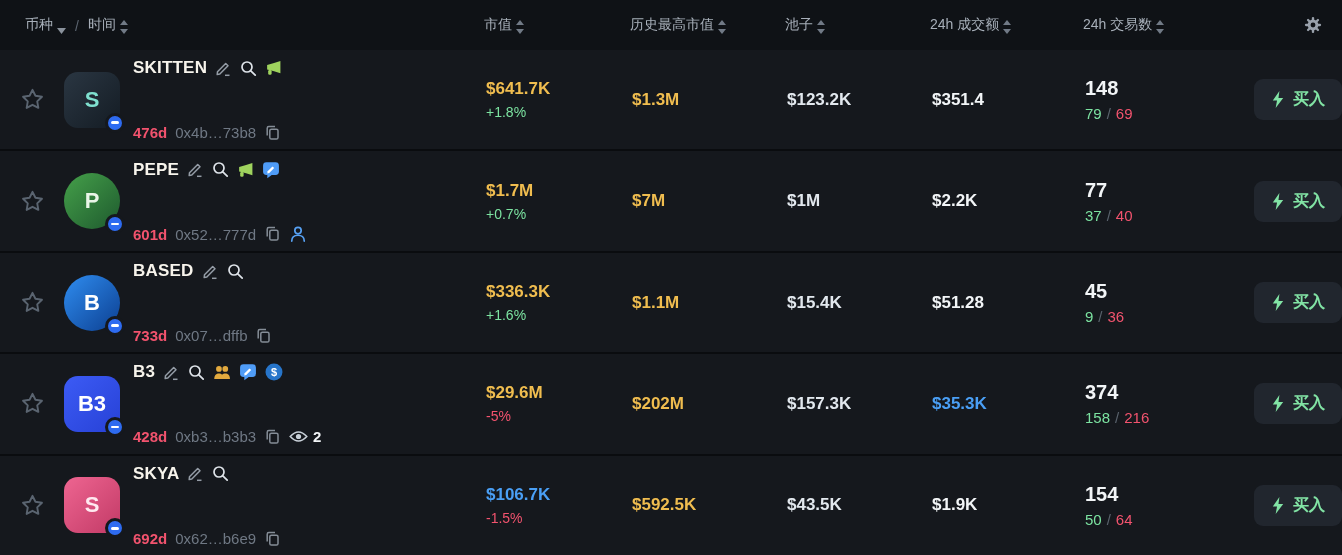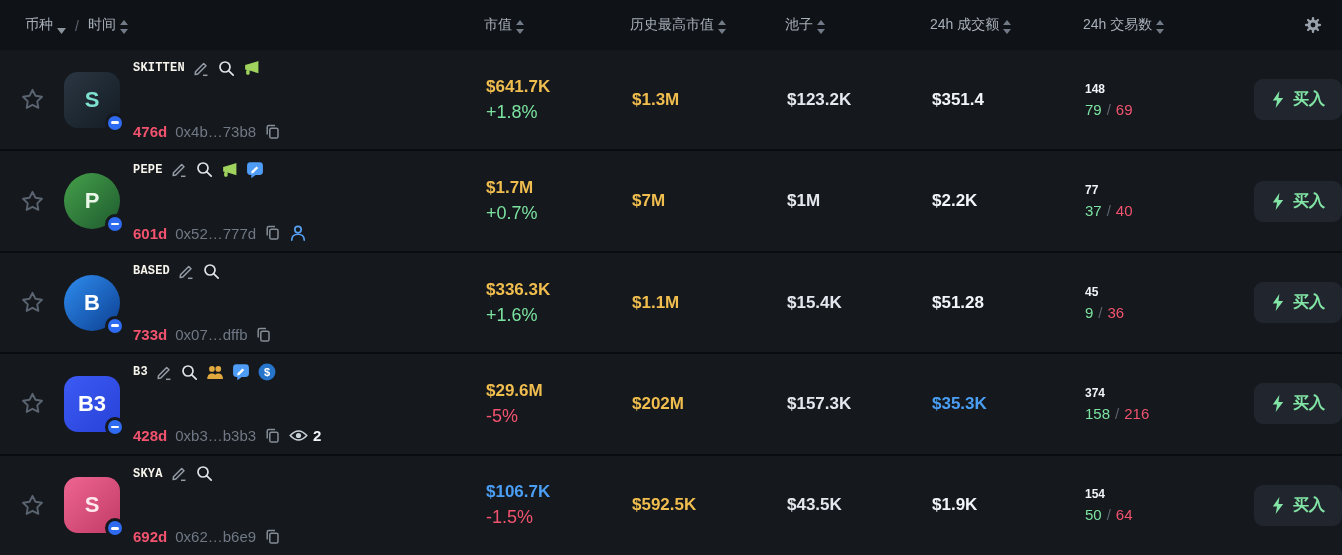--- a/index.html
+++ b/index.html
@@ -39,35 +39,35 @@
           display:flex; align-items:center; justify-content:center;
           font-weight:bold; font-size:22px; cursor:pointer;}
   .avatar.rounded{border-radius:14px;}
   .avatar.circle{border-radius:50%;}
   .chain-badge{position:absolute; right:-5px; bottom:-5px; width:20px; height:20px;
                border-radius:50%; background:#2e6bf0; border:3px solid var(--row-bg);
                display:flex; align-items:center; justify-content:center;}
   .chain-badge i{display:block; width:8px; height:2.5px; background:#fff; border-radius:2px;}
   .token-main{display:flex; flex-direction:column; gap:6px;}
   .token-name-line{display:flex; align-items:center; gap:8px;}
-  .token-name{color:var(--name); font-size:12px; font-weight:bold; letter-spacing:.2px;font-family:Liberation Mono, monospace;}
+  .token-name{color:var(--name); font-size:17px; font-weight:bold; letter-spacing:.2px;}
   .icon{display:inline-flex; align-items:center; cursor:pointer;}
   .token-info-line{display:flex; align-items:flex-end; gap:8px; font-size:15px;}
   .token-age{color:var(--red); font-weight:bold;}
   .token-address{color:var(--gray);margin-top:40px;}
   .watch-count{color:var(--white); font-weight:bold; font-size:15px; margin-left:-3px;}
   
   .mcap-cell,.txns-cell{display:flex; flex-direction:column; gap:5px; padding-left:2px;}
   .big-val{font-size:17px; font-weight:bold;}
-  .small-val{font-size:18px;}
+  .small-val{font-size:14px;}
   .single-cell{padding-left:2px;}
   .tone-gold{color:var(--gold);} .tone-blue{color:var(--blue);}
   .tone-green{color:var(--green);} .tone-red{color:var(--red);}
   .tone-white{color:var(--white);} .tone-light{color:var(--light);}
-  .txns-total{font-size:12px; font-weight:bold; color:var(--white);}
+  .txns-total{font-size:20px; font-weight:bold; color:var(--white);}
   .txns-detail{font-size:15px; display:flex; gap:5px;}
   .txns-sep{color:#5a636d;}
   
   .buy-cell{display:flex; justify-content:flex-end; }
   .buy-button{display:flex; align-items:center; gap:8px; background:var(--button-bg);
               border:none; border-radius:9px; padding:10px 17px; cursor:pointer;
               color:var(--button-green); font-size:16px; font-weight:bold;
               font-family:inherit;}
 </style>
 </head>

